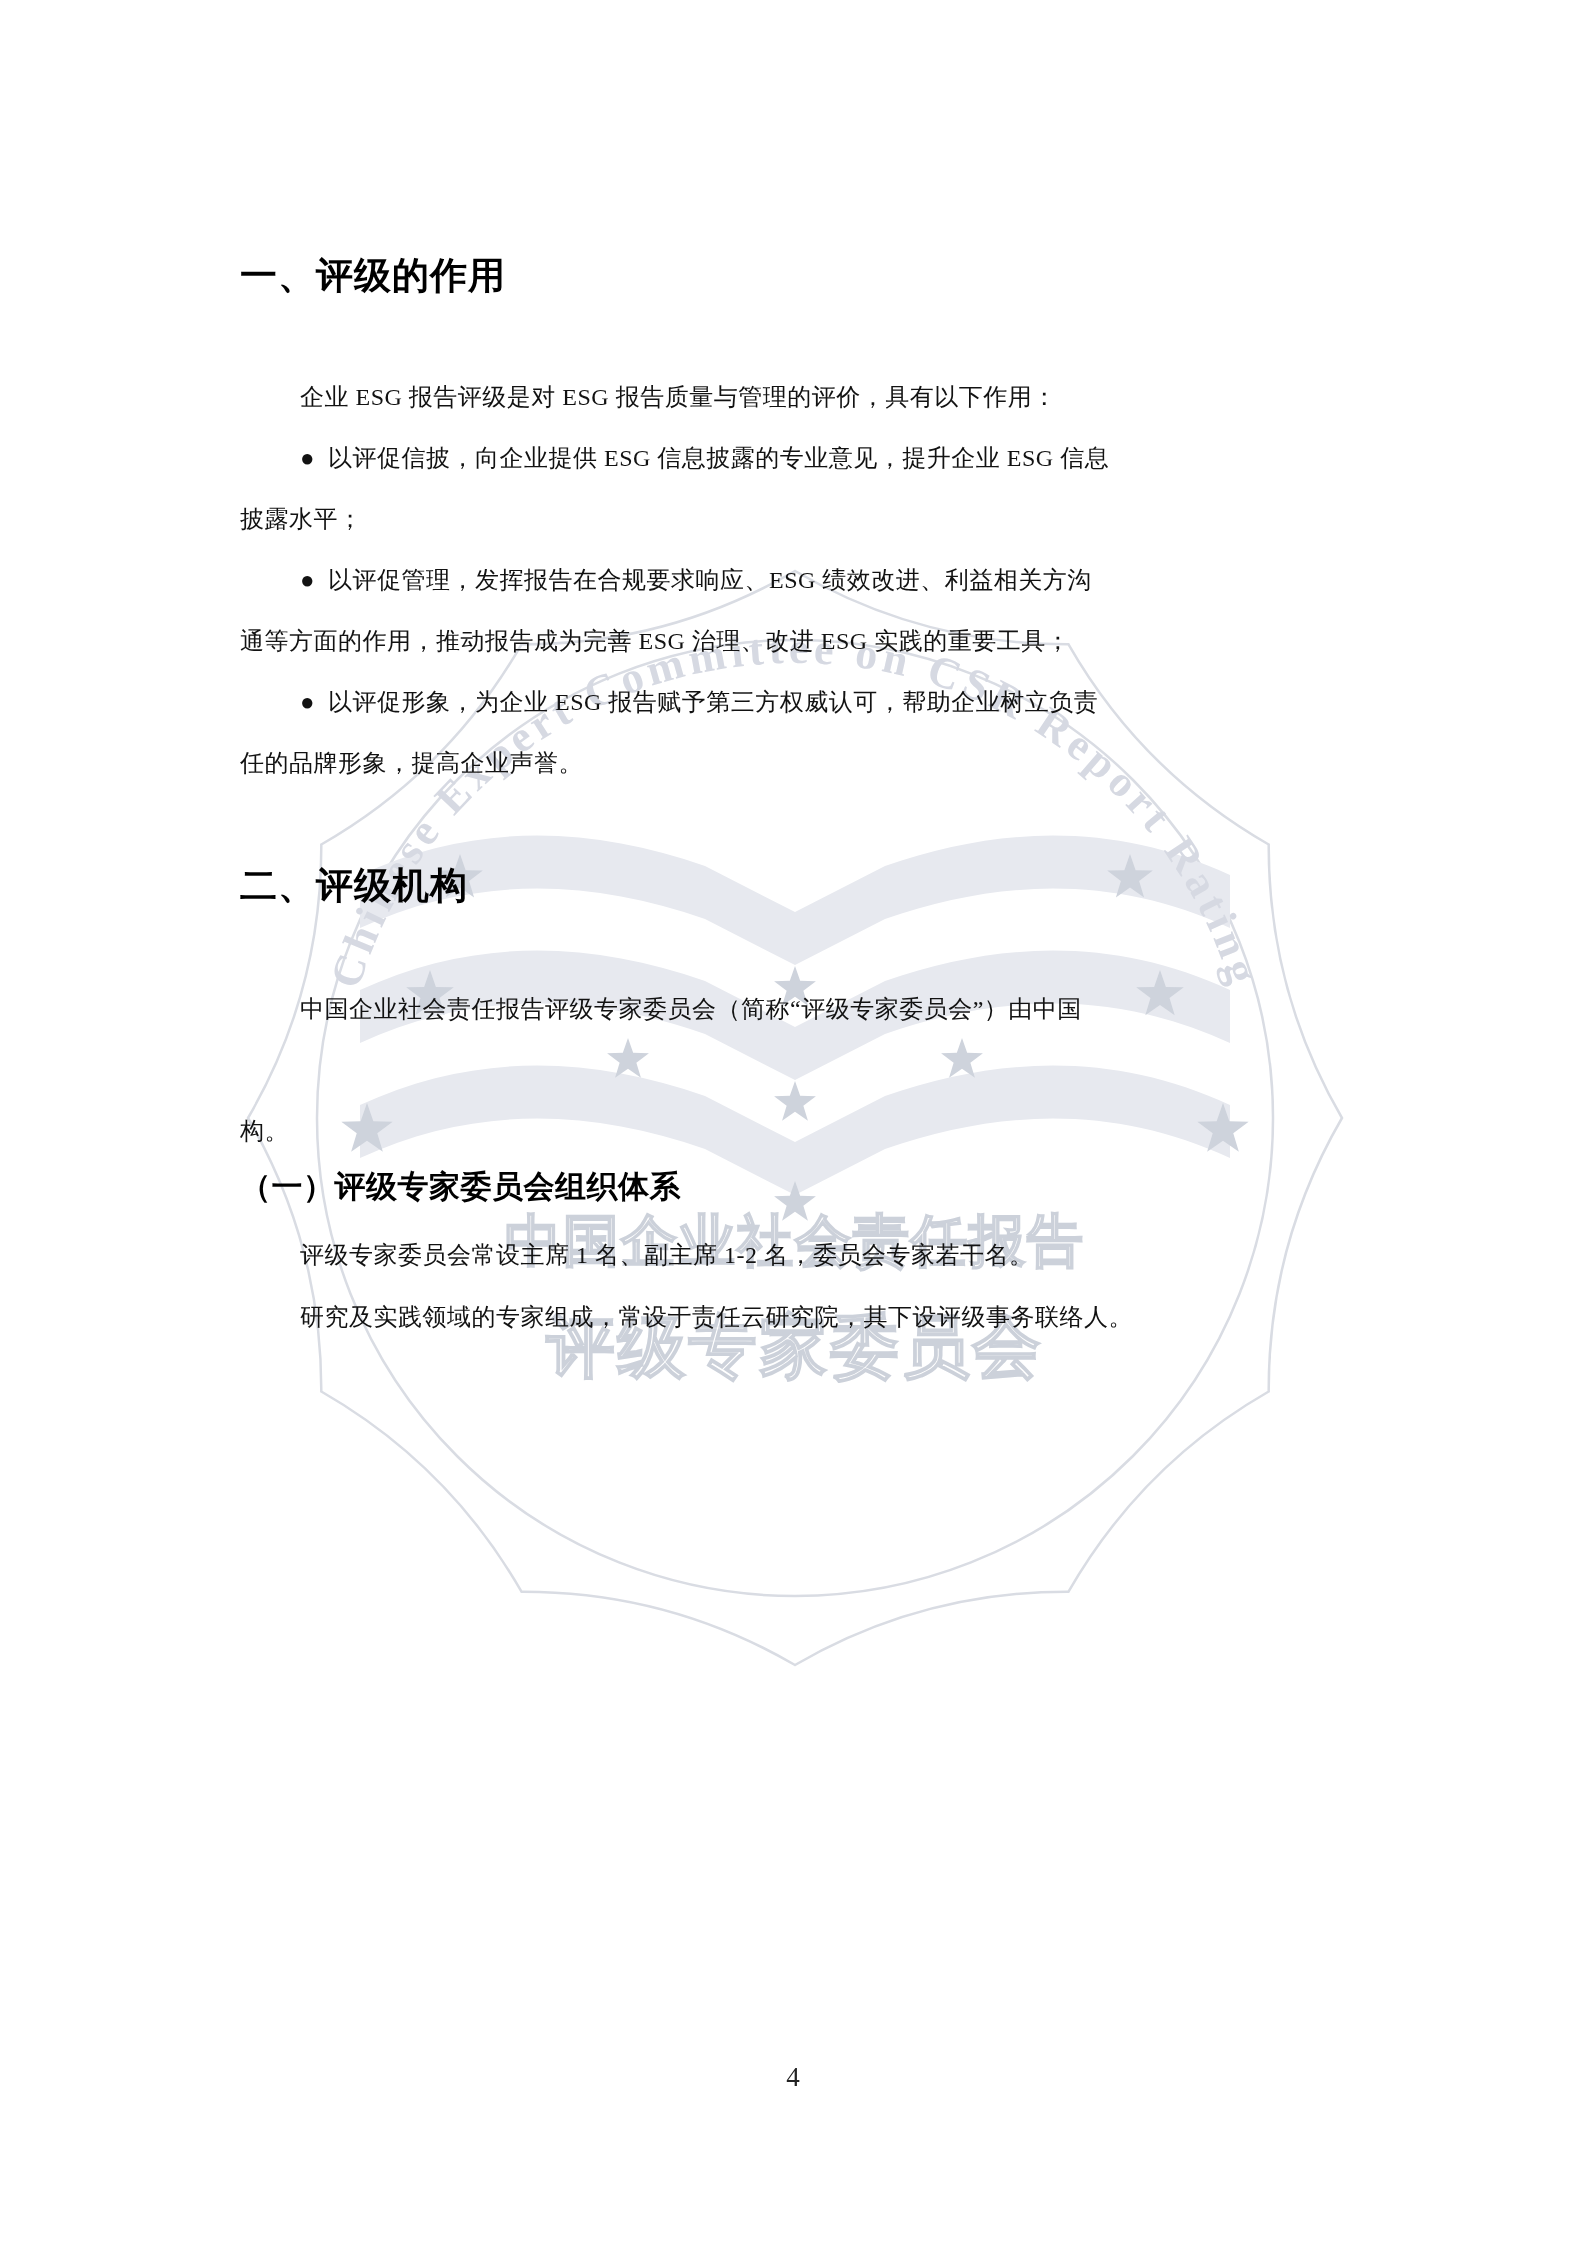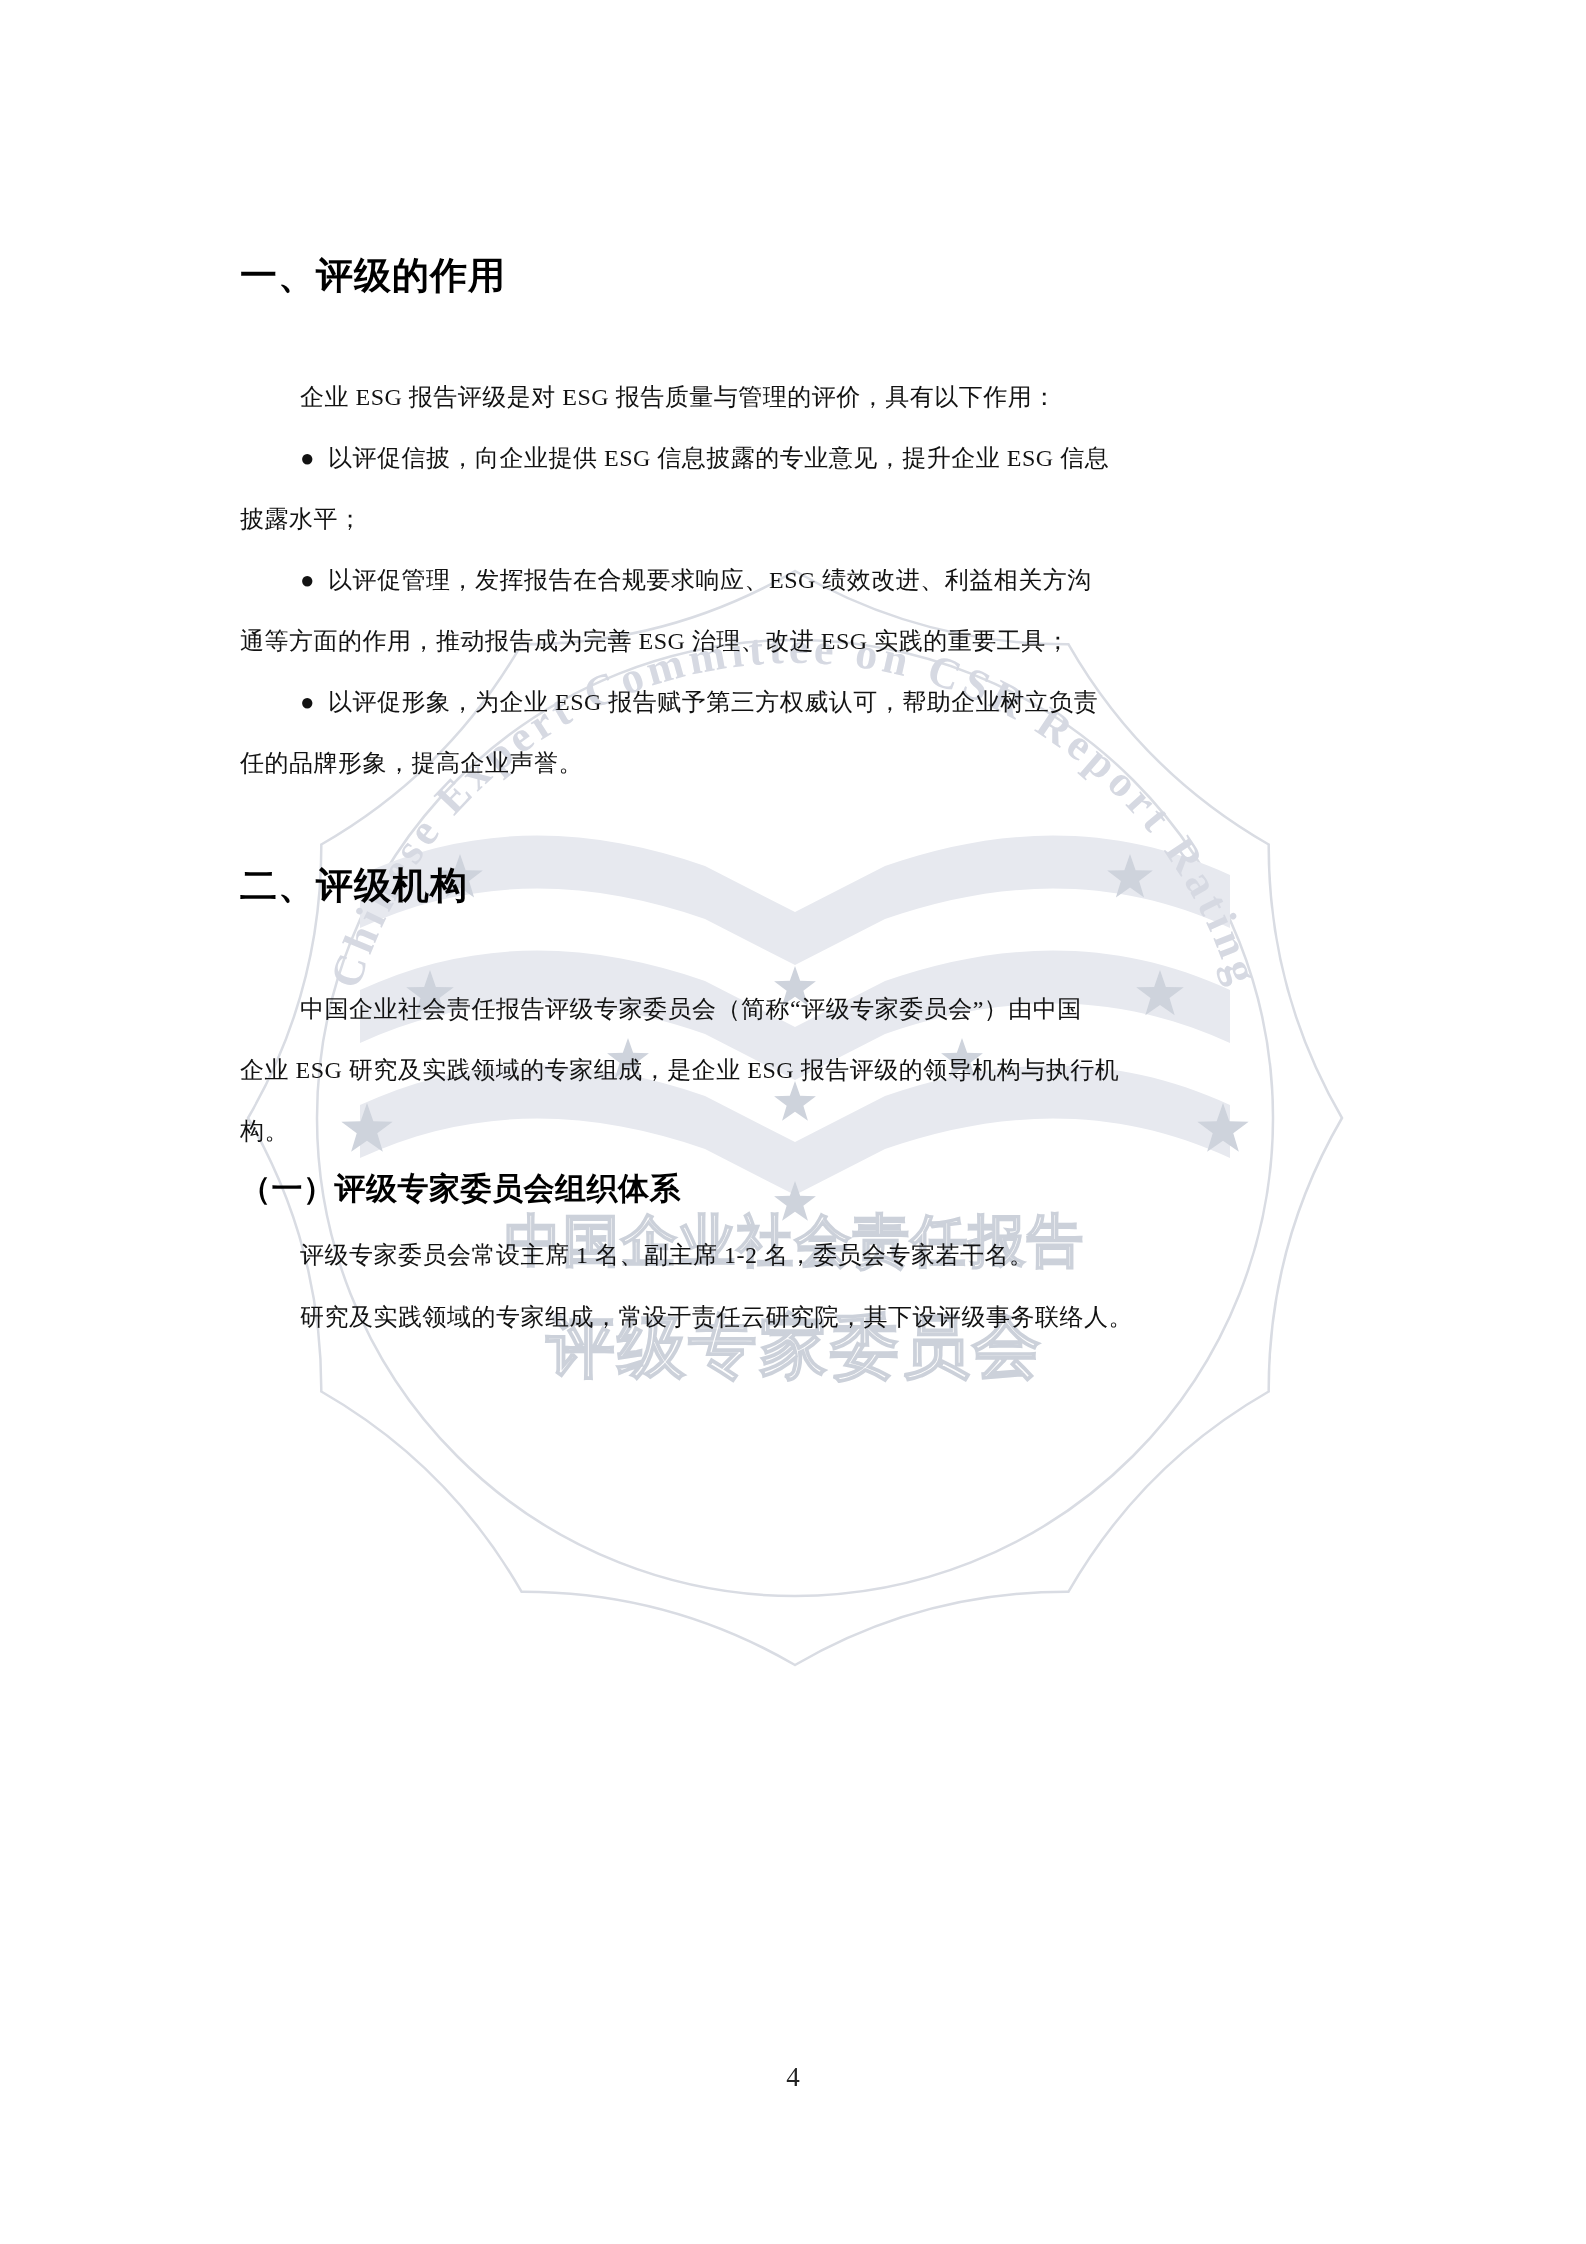--- a/index.html
+++ b/index.html
@@ -11,21 +11,21 @@
   .wm{position:absolute;left:245px;top:558px;width:1100px;height:1120px;}
   .line{
     position:absolute;white-space:pre;color:#121212;
     font-size:24px;letter-spacing:0.5px;line-height:1.2;
   }
   .h1{
     font-family:"Liberation Sans","DejaVu Sans",sans-serif;
     font-weight:bold;font-size:37px;letter-spacing:1px;color:#000;
   }
   .h3{
-    font-family:Liberation Serif, serif;
+    font-family:Liberation Mono, monospace;
     font-weight:bold;font-size:31px;letter-spacing:0.5px;color:#000;
   }
   .pagenum{
     position:absolute;left:0;width:100%;text-align:center;
     font-size:27px;color:#222;
   }
   .wm-title{
     font-family:"Liberation Sans","DejaVu Sans",sans-serif;
     font-weight:bold;
   }
@@ -80,20 +80,19 @@
   <div class="line h1" style="top:254px;left:240px">一、评级的作用</div>
   <div class="line" style="top:383px;left:300px">企业 ESG 报告评级是对 ESG 报告质量与管理的评价，具有以下作用：</div>
   <div class="line" style="top:444px;left:300px">●  以评促信披，向企业提供 ESG 信息披露的专业意见，提升企业 ESG 信息</div>
   <div class="line" style="top:505px;left:240px">披露水平；</div>
   <div class="line" style="top:566px;left:300px">●  以评促管理，发挥报告在合规要求响应、ESG 绩效改进、利益相关方沟</div>
   <div class="line" style="top:627px;left:240px">通等方面的作用，推动报告成为完善 ESG 治理、改进 ESG 实践的重要工具；</div>
   <div class="line" style="top:688px;left:300px">●  以评促形象，为企业 ESG 报告赋予第三方权威认可，帮助企业树立负责</div>
   <div class="line" style="top:749px;left:240px">任的品牌形象，提高企业声誉。</div>
   <div class="line h1" style="top:864px;left:240px">二、评级机构</div>
   <div class="line" style="top:995px;left:300px">中国企业社会责任报告评级专家委员会（简称“评级专家委员会”）由中国</div>
-  <div class="line" style="top:1056px;left:240px">企业 ESG 研究及实践领域的专家组成，是企业 ESG 报告评级的领导机构与执行机</div>
   <div class="line" style="top:1117px;left:240px">构。</div>
   <div class="line h3" style="top:1170px;left:240px">（一）评级专家委员会组织体系</div>
   <div class="line" style="top:1241px;left:300px">评级专家委员会常设主席 1 名、副主席 1-2 名，委员会专家若干名。</div>
   <div class="line" style="top:1303px;left:300px">研究及实践领域的专家组成，常设于责任云研究院，其下设评级事务联络人。</div>
 
   <div class="pagenum" style="top:2062px">4</div>
 </div>
 
 </body></html>

